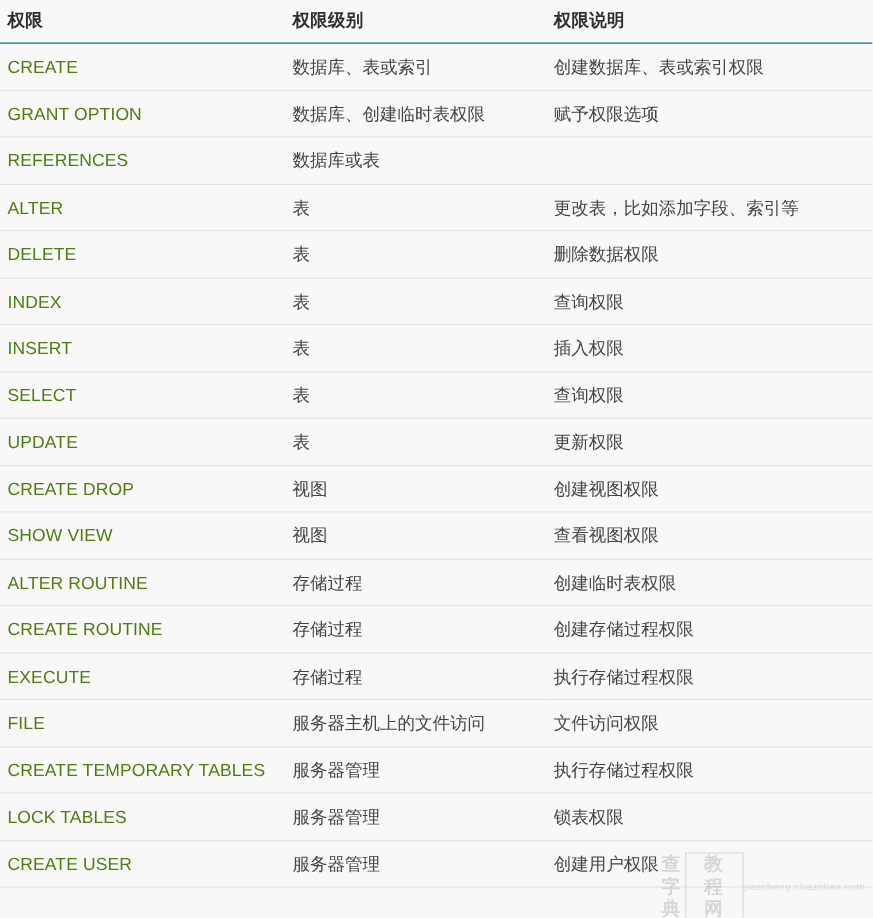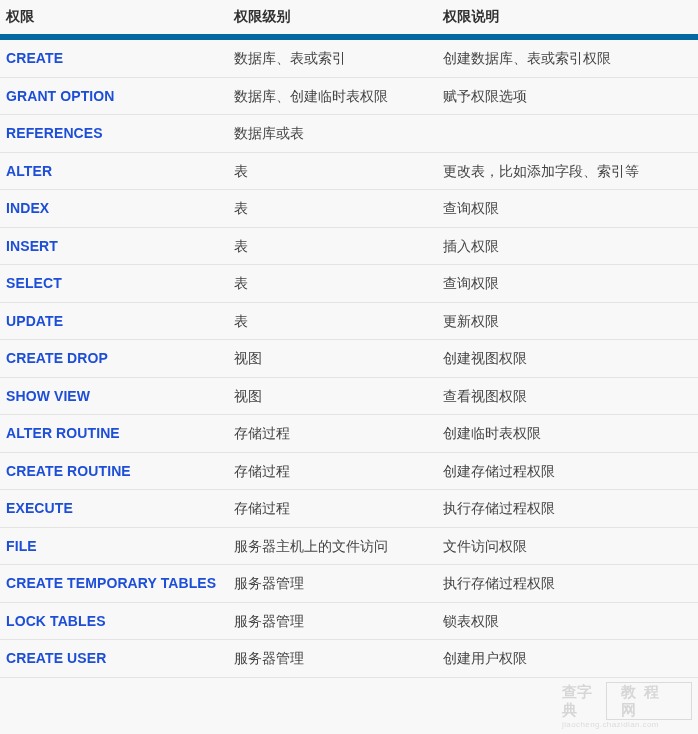--- a/index.html
+++ b/index.html
@@ -22,58 +22,56 @@
   .priv-table col.c1 { width: 228px; }
   .priv-table col.c2 { width: 209px; }
   .priv-table col.c3 { width: 261px; }
 
   .priv-table thead th {
     text-align: left;
     font-weight: bold;
     color: #2f2f2f;
     font-size: 14px;
     padding: 8px 6px 9px 6px;
-    border-bottom: 6px solid #0369a1;
+    border-bottom: 1px solid #0369a1;
     vertical-align: middle;
     line-height: 17px;
     white-space: nowrap;
     letter-spacing: 0.2px;
   }
 
   .priv-table tbody td {
     border-bottom: 1px solid #e4e4e4;
     height: 36.5px;
     padding: 0 6px;
     vertical-align: middle;
     font-size: 14px;
     line-height: 18px;
     white-space: nowrap;
     overflow: hidden;
   }
   .priv-table tbody td.col-priv {
-    color: #1d4ed8;
+    color: #4d7c0f;
     letter-spacing: 0.1px;
-    font-weight: bold;
   }
   .priv-table tbody td.col-level,
   .priv-table tbody td.col-desc {
     color: #444444;
   }
 
   .watermark {
     position: absolute;
     right: 6px;
     bottom: 4px;
     width: 130px;
     height: 40px;
     pointer-events: none;
     opacity: 0.30;
     display: flex;
-    flex-direction: column;
-    align-items: flex-start;
+    align-items: center;
     justify-content: flex-end;
   }
   .wm-main {
     display: flex;
     align-items: center;
     gap: 4px;
     color: #8a8a8a;
     font-size: 15px;
     font-weight: bold;
     line-height: 18px;
@@ -121,20 +119,25 @@
         <td class="col-priv">REFERENCES</td>
         <td class="col-level">数据库或表</td>
         <td class="col-desc"></td>
       </tr>
       <tr>
         <td class="col-priv">ALTER</td>
         <td class="col-level">表</td>
         <td class="col-desc">更改表，比如添加字段、索引等</td>
       </tr>
       <tr>
+        <td class="col-priv">DELETE</td>
+        <td class="col-level">表</td>
+        <td class="col-desc">删除数据权限</td>
+      </tr>
+      <tr>
         <td class="col-priv">INDEX</td>
         <td class="col-level">表</td>
         <td class="col-desc">查询权限</td>
       </tr>
       <tr>
         <td class="col-priv">INSERT</td>
         <td class="col-level">表</td>
         <td class="col-desc">插入权限</td>
       </tr>
       <tr>

